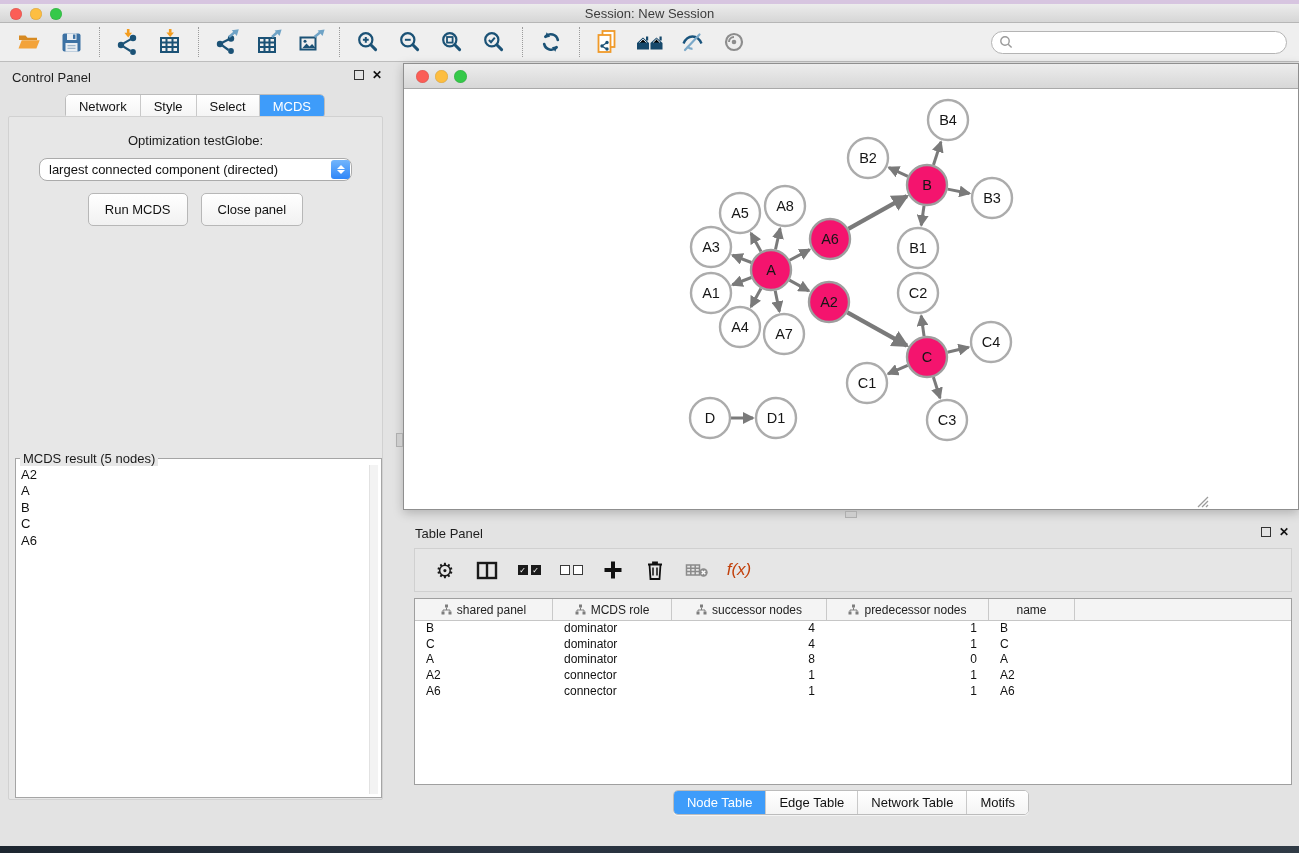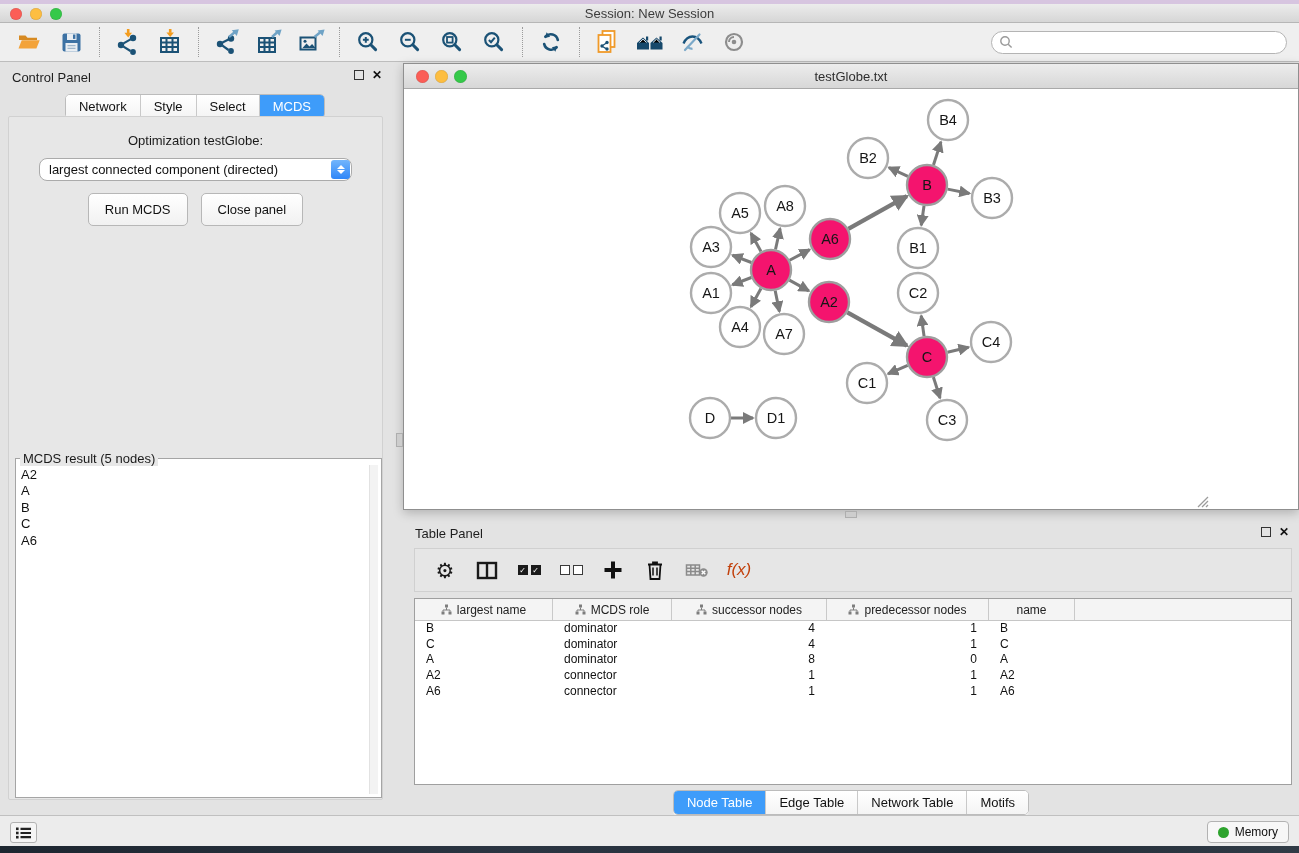--- a/index.html
+++ b/index.html
@@ -294,21 +294,20 @@
         <div class="result-scroll"></div>
       </div>
     </div>
   </div>
 
   <div class="network-window">
     <div class="nw-titlebar">
       <span class="tl red nw-tl" style="left:12px;"></span>
       <span class="tl yellow nw-tl" style="left:31px;"></span>
       <span class="tl green nw-tl" style="left:50px;"></span>
-      <div class="title">testGlobe.txt</div>
     </div>
     <div class="nw-canvas">
       <svg id="graph-svg" width="894" height="420" viewBox="0 0 894 420">
         <defs>
           <marker id="arrow" viewBox="0 0 10 10" refX="8.5" refY="5" markerWidth="4" markerHeight="4" orient="auto">
             <path d="M0 0L10 5L0 10z" fill="#7A7A7A"></path>
           </marker>
         </defs>
         <g id="edge-layer">
             <line x1="356.96678911489033" y1="162.55183804995966" x2="346.98875477892966" y2="144.2051297548061" stroke="#7A7A7A" stroke-width="3" marker-end="url(#arrow)"></line>
@@ -482,21 +481,21 @@
     </div>
     <div class="tp-table">
       <div class="t-header" id="table-header">
           <div class="t-hcell">
             <svg width="11" height="11" viewBox="0 0 11 11">
               <rect x="4" y="0.5" width="3" height="3" fill="#7d7d7d"></rect>
               <rect x="0.5" y="7.5" width="3" height="3" fill="#7d7d7d"></rect>
               <rect x="7.5" y="7.5" width="3" height="3" fill="#7d7d7d"></rect>
               <path d="M5.5 3.5v2.5M2 7.5V6h7v1.5" stroke="#7d7d7d" stroke-width="1" fill="none"></path>
             </svg>
-            <span>largest name</span>
+            <span>shared panel</span>
           </div>
           <div class="t-hcell">
             <svg width="11" height="11" viewBox="0 0 11 11">
               <rect x="4" y="0.5" width="3" height="3" fill="#7d7d7d"></rect>
               <rect x="0.5" y="7.5" width="3" height="3" fill="#7d7d7d"></rect>
               <rect x="7.5" y="7.5" width="3" height="3" fill="#7d7d7d"></rect>
               <path d="M5.5 3.5v2.5M2 7.5V6h7v1.5" stroke="#7d7d7d" stroke-width="1" fill="none"></path>
             </svg>
             <span>MCDS role</span>
           </div>
@@ -564,29 +563,15 @@
     <div class="tp-tabs">
       <div class="seg">
         <span class="segtab active">Node Table</span>
         <span class="segtab">Edge Table</span>
         <span class="segtab">Network Table</span>
         <span class="segtab">Motifs</span>
       </div>
     </div>
   </div>
 
-  <div class="statusbar">
-    <div class="list-btn">
-      <svg width="17" height="14" viewBox="0 0 17 14">
-        <rect x="1" y="1.5" width="2.6" height="2.6" fill="#222"></rect>
-        <rect x="1" y="5.7" width="2.6" height="2.6" fill="#222"></rect>
-        <rect x="1" y="9.9" width="2.6" height="2.6" fill="#222"></rect>
-        <path d="M5.5 2.8h10.5M5.5 7h10.5M5.5 11.2h10.5" stroke="#222" stroke-width="2.2"></path>
-      </svg>
-    </div>
-    <div class="memory-btn">
-      <span class="memory-dot"></span>
-      <span>Memory</span>
-    </div>
-  </div>
   <div class="desktop-strip"></div>
 
 </div>
 
 </body></html>

